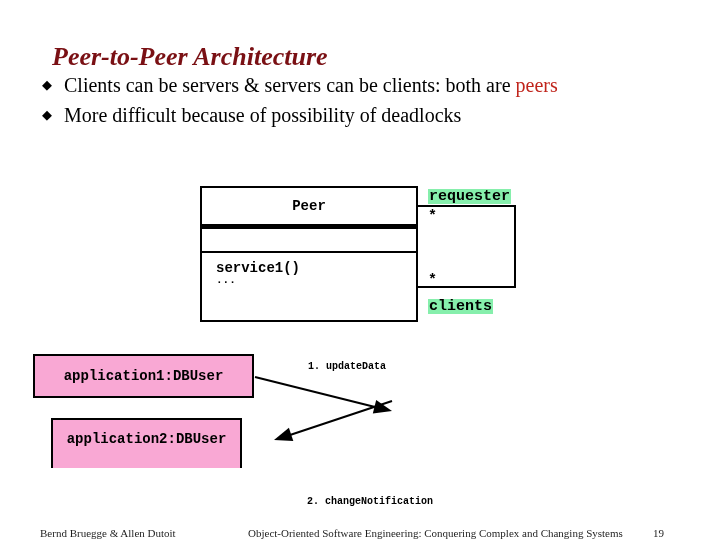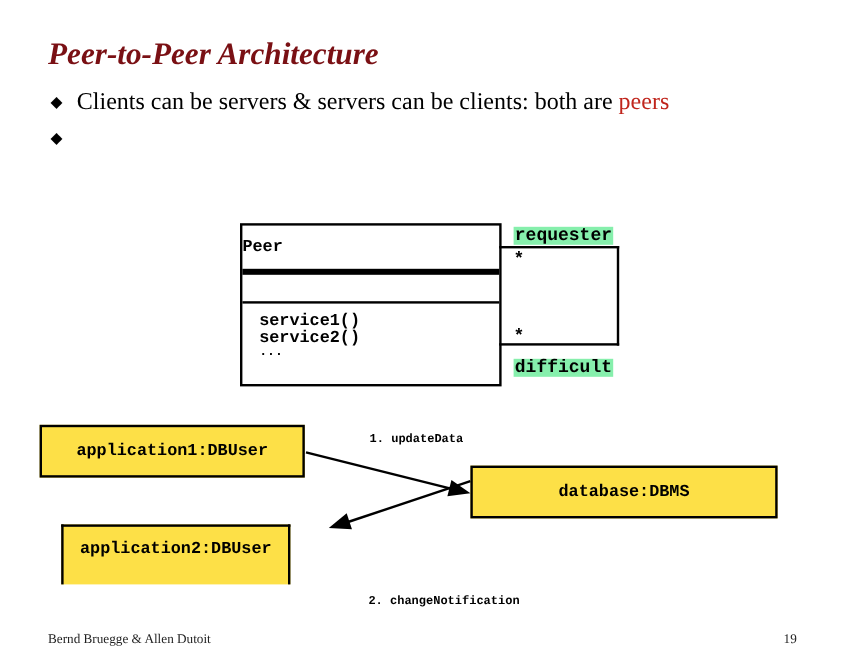--- a/index.html
+++ b/index.html
@@ -2,57 +2,57 @@
 <html><head>
 <meta charset="utf-8">
 <style>
   html,body{margin:0;padding:0;background:#888;}
   .slide{
     position:relative; width:720px; height:540px; background:#ffffff;
     overflow:hidden; font-family:"Liberation Serif", serif; color:#000;
   }
   
   .title{
-    position:absolute; left:40px; top:30px; margin:0;
+    position:absolute; left:40px; top:30px; margin:12px;
     font-size:26px; font-weight:bold; font-style:italic;
     color:#7a1014; letter-spacing:0px;
   }
   .bullets{position:absolute; left:42px; top:72px; margin:0; padding:0; list-style:none;}
   .bullet{display:flex; align-items:flex-start; height:30px; font-size:20px; line-height:26px;}
   .diamond{font-size:13px; line-height:26px; width:22px; color:#000;}
   .hl{color:#c0251c;}
   
   .mono{font-family:"Liberation Mono","DejaVu Sans Mono",monospace; font-weight:bold;}
   
   .peer-box{
     position:absolute; left:200px; top:186px; width:218px; height:136px;
     border:2px solid #000; box-sizing:border-box; background:#fff;
   }
-  .peer-name{height:36px; line-height:36px; font-size:14px; border-bottom:5px solid #000;}
+  .peer-name{height:36px; line-height:36px; text-align:center; font-size:14px; border-bottom:5px solid #000;}
   .peer-attrs{height:22px; border-bottom:2px solid #000;}
   .peer-ops{padding:8px 0 0 14px; font-size:14px;}
   .op-row{height:14px; line-height:14px;}
   .op-row.ellipsis{height:13px; line-height:11px; font-size:11px;}
   
   .assoc-loop{
     position:absolute; left:416px; top:205px; width:100px; height:83px;
     border:2px solid #000; border-left:none; box-sizing:border-box;
   }
   .assoc-label{position:absolute; font-size:15px; line-height:15px; background:#86efac; padding:0 1px;}
   .lbl-requester{left:428px; top:189px;}
   .lbl-mult-top{left:427px; top:209px; background:transparent;}
   .lbl-mult-bottom{left:427px; top:273px; background:transparent;}
   .lbl-provider{left:428px; top:299px;}
   
   .obj-box{
-    position:absolute; border:2px solid #000; box-sizing:border-box; background:#fde047;
+    position:absolute; border:2px solid #000; box-sizing:border-box; background:#f9a8d4;
     text-align:center; font-size:14px;
   }
   .obj-app1{left:33px;  top:354px; width:221px; height:44px; line-height:40px;}
-  .obj-app2{left:51px;  top:418px; width:191px; height:50px; line-height:38px; border-bottom:none;margin-top:19px;}
+  .obj-app2{left:51px;  top:418px; width:191px; height:50px; line-height:38px; border-bottom:none;}
   .obj-db  {left:392px; top:388px; width:256px; height:44px; line-height:40px;}
   .arrow-layer{position:absolute; left:0; top:0; width:720px; height:540px; pointer-events:none;}
   .msg-label{position:absolute; font-size:10px; line-height:15px;}
   .msg-1{left:308px; top:359px;}
   .msg-2{left:307px; top:446px;margin-top:48px;}
   
   .footer-item{position:absolute; top:527px; font-size:11px; color:#1f1f1f;}
   .footer-authors{left:40px;}
   .footer-course{left:248px;}
   .footer-page{left:653px;}
@@ -64,49 +64,49 @@
 
   <h1 class="title">Peer-to-Peer Architecture</h1>
 
   <ul class="bullets">
     <li class="bullet">
       <span class="diamond">◆</span>
       <span><span>Clients can be servers &amp; servers can be clients: both are </span><span class="hl">peers</span></span>
     </li>
     <li class="bullet">
       <span class="diamond">◆</span>
+      <span><span>More difficult because of possibility of deadlocks</span><span class="hl"></span></span>
     </li>
   </ul>
 
   <div class="peer-box mono">
     <div class="peer-name">Peer</div>
     <div class="peer-attrs"></div>
     <div class="peer-ops">
       <div class="op-row">service1()</div>
-      <div class="op-row">service2()</div>
       <div class="op-row ellipsis">...</div>
     </div>
   </div>
 
   <div class="assoc-loop"></div>
   <div class="assoc-label mono lbl-requester">requester</div>
   <div class="assoc-label mono lbl-mult-top">*</div>
   <div class="assoc-label mono lbl-mult-bottom">*</div>
-  <div class="assoc-label mono lbl-provider">difficult</div>
+  <div class="assoc-label mono lbl-provider">clients</div>
 
   <div class="obj-box mono obj-app1">application1:DBUser</div>
   <div class="obj-box mono obj-app2">application2:DBUser</div>
-  <div class="obj-box mono obj-db">database:DBMS</div>
 
   <svg class="arrow-layer" viewBox="0 0 720 540" xmlns="http://www.w3.org/2000/svg">
     <line x1="255" y1="377" x2="379" y2="408" stroke="#000" stroke-width="2"></line>
     <polygon points="392,411 372.8,413.5 376.2,399.9" fill="#000"></polygon>
     <line x1="392" y1="401" x2="290" y2="435" stroke="#000" stroke-width="2"></line>
     <polygon points="274,440 293.3,441 288.9,427.7" fill="#000"></polygon>
   </svg>
 
   <div class="msg-label mono msg-1">1. updateData</div>
   <div class="msg-label mono msg-2">2. changeNotification</div>
 
   <div class="footer-item footer-authors">Bernd Bruegge &amp; Allen Dutoit</div>
+  <div class="footer-item footer-course">Object-Oriented Software Engineering: Conquering Complex and Changing Systems</div>
   <div class="footer-item footer-page">19</div>
 
 </div>
 
 </body></html>

